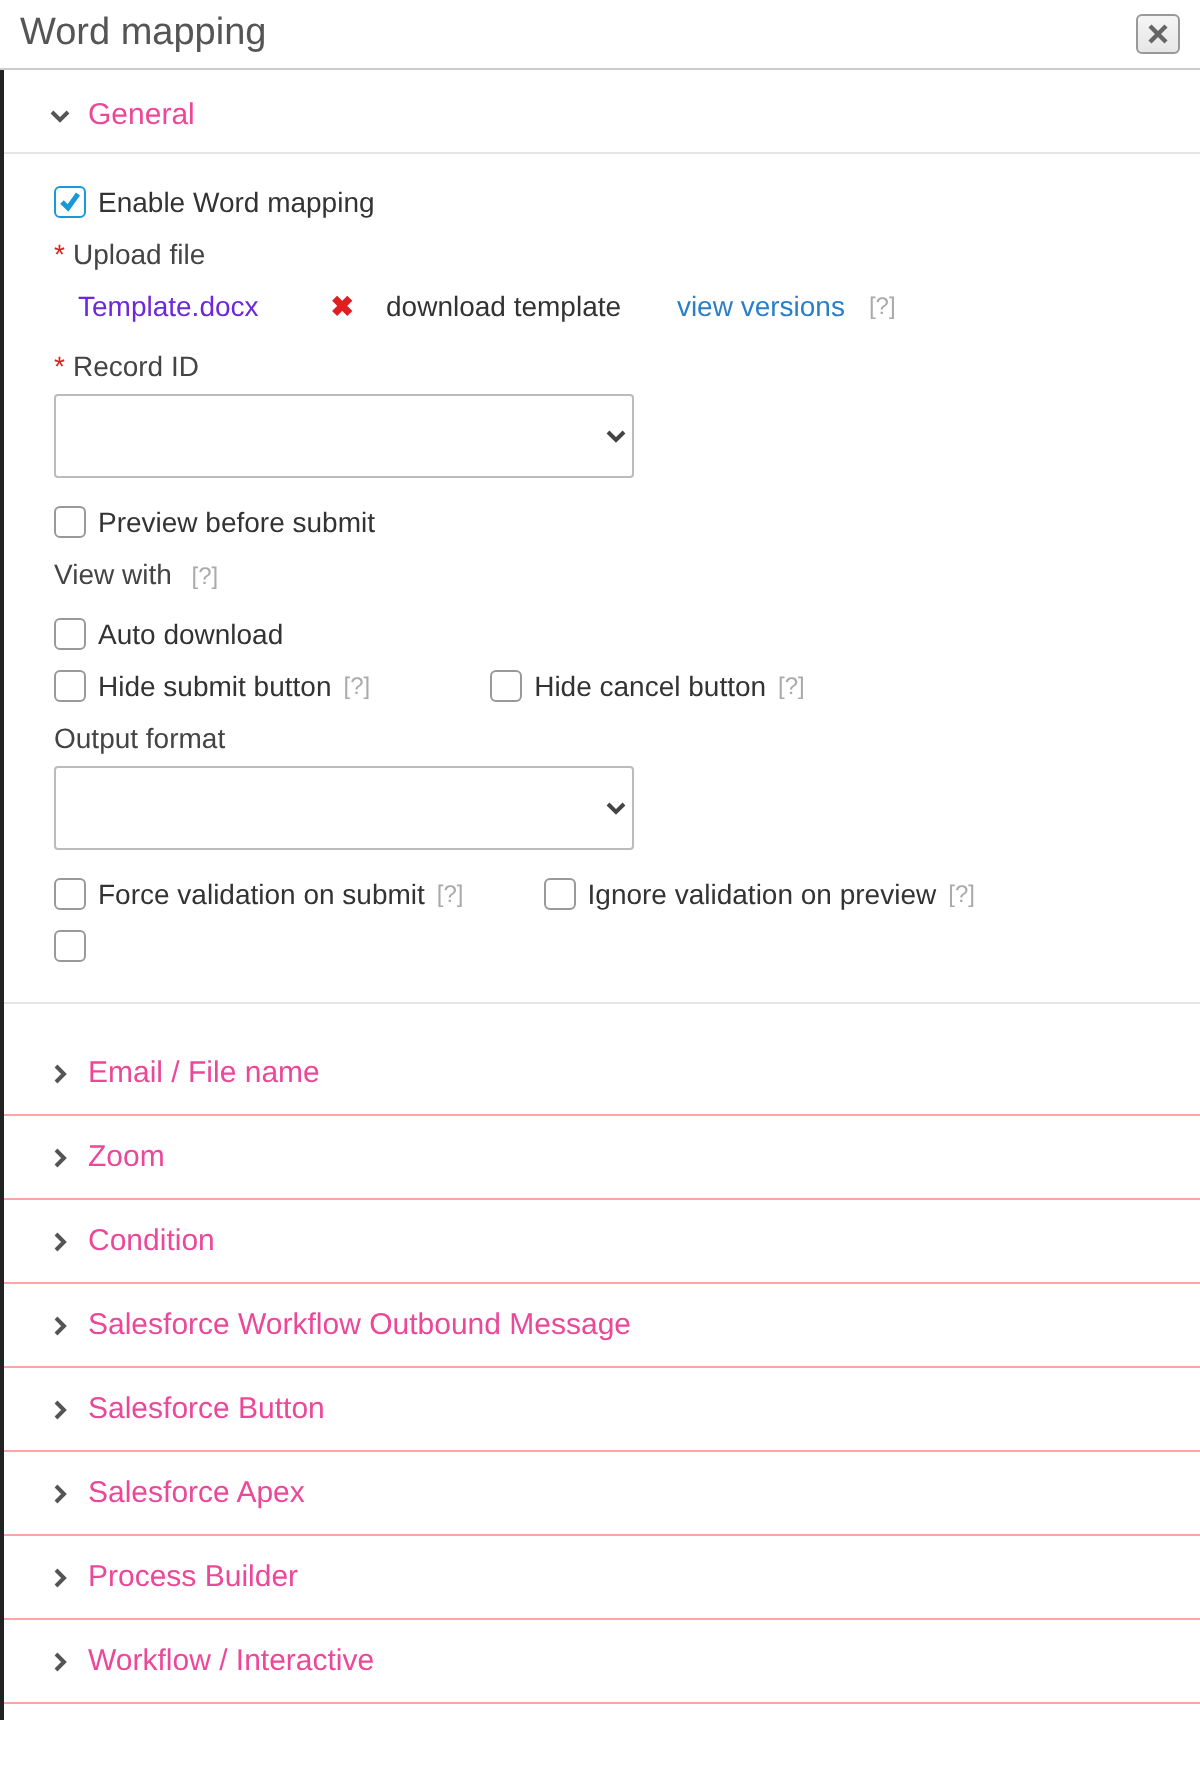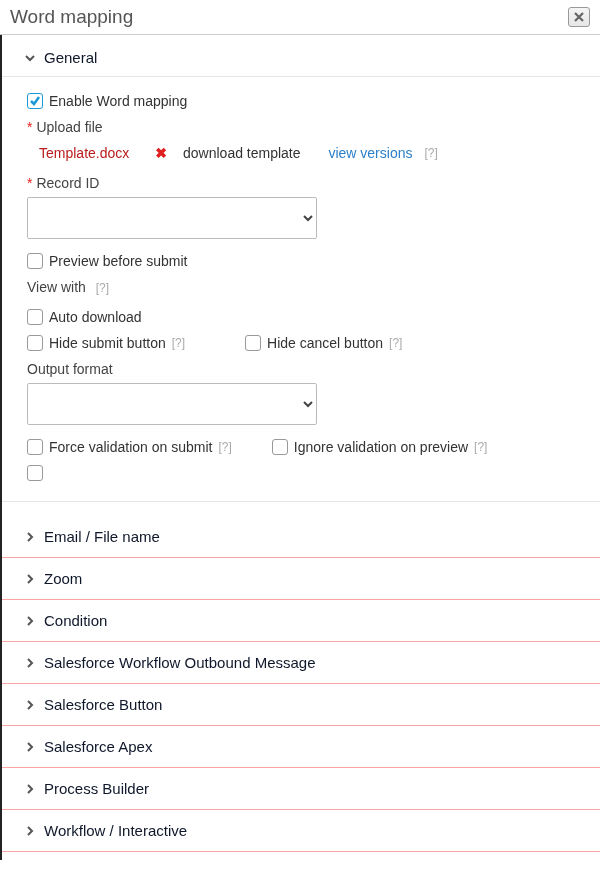--- a/index.html
+++ b/index.html
@@ -38,21 +38,21 @@
     padding: 0 0 8px 0;
     border-left: 2px solid #222;
   }
   .section-header {
     display: flex;
     align-items: center;
     padding: 14px 10px 10px 22px;
     border-bottom: 1px solid #e5e5e5;
     cursor: pointer;
     font-size: 15px;
-    color: #0f172a;
+    color: #ec4899;
   }
   .section-header.collapsed {
     padding: 12px 10px 12px 22px;
   }
   .chev {
     width: 12px; height: 12px;
     margin-right: 8px;
     display: inline-flex; align-items:center; justify-content:center;
   }
   .chev svg { width:10px; height:10px; stroke:#555; stroke-width:2; fill:none; }
@@ -100,21 +100,21 @@
     background:#fff;
     appearance: auto;
   }
   .file-row {
     padding: 4px 0 6px 12px;
     display:flex;
     align-items:center;
     flex-wrap:wrap;
     gap: 6px;
   }
-  .filename { color:#b91c1c; margin-right:10px;}
+  .filename { color:#6d28d9; margin-right:20px;}
   .x-icon { color:#e02020; font-weight:bold; margin: 0 10px; cursor:pointer; font-size:14px;}
   .dl-template { color:#333; margin-right:6px;}
   .link { color:#2a7fc9; cursor:pointer; margin-left:6px;}
   .help {
     color:#aaa; font-size:12px; margin-left:6px; cursor:help;
   }
   .two-col {
     display:flex;
     gap: 60px;
     margin: 6px 0 10px 0;

